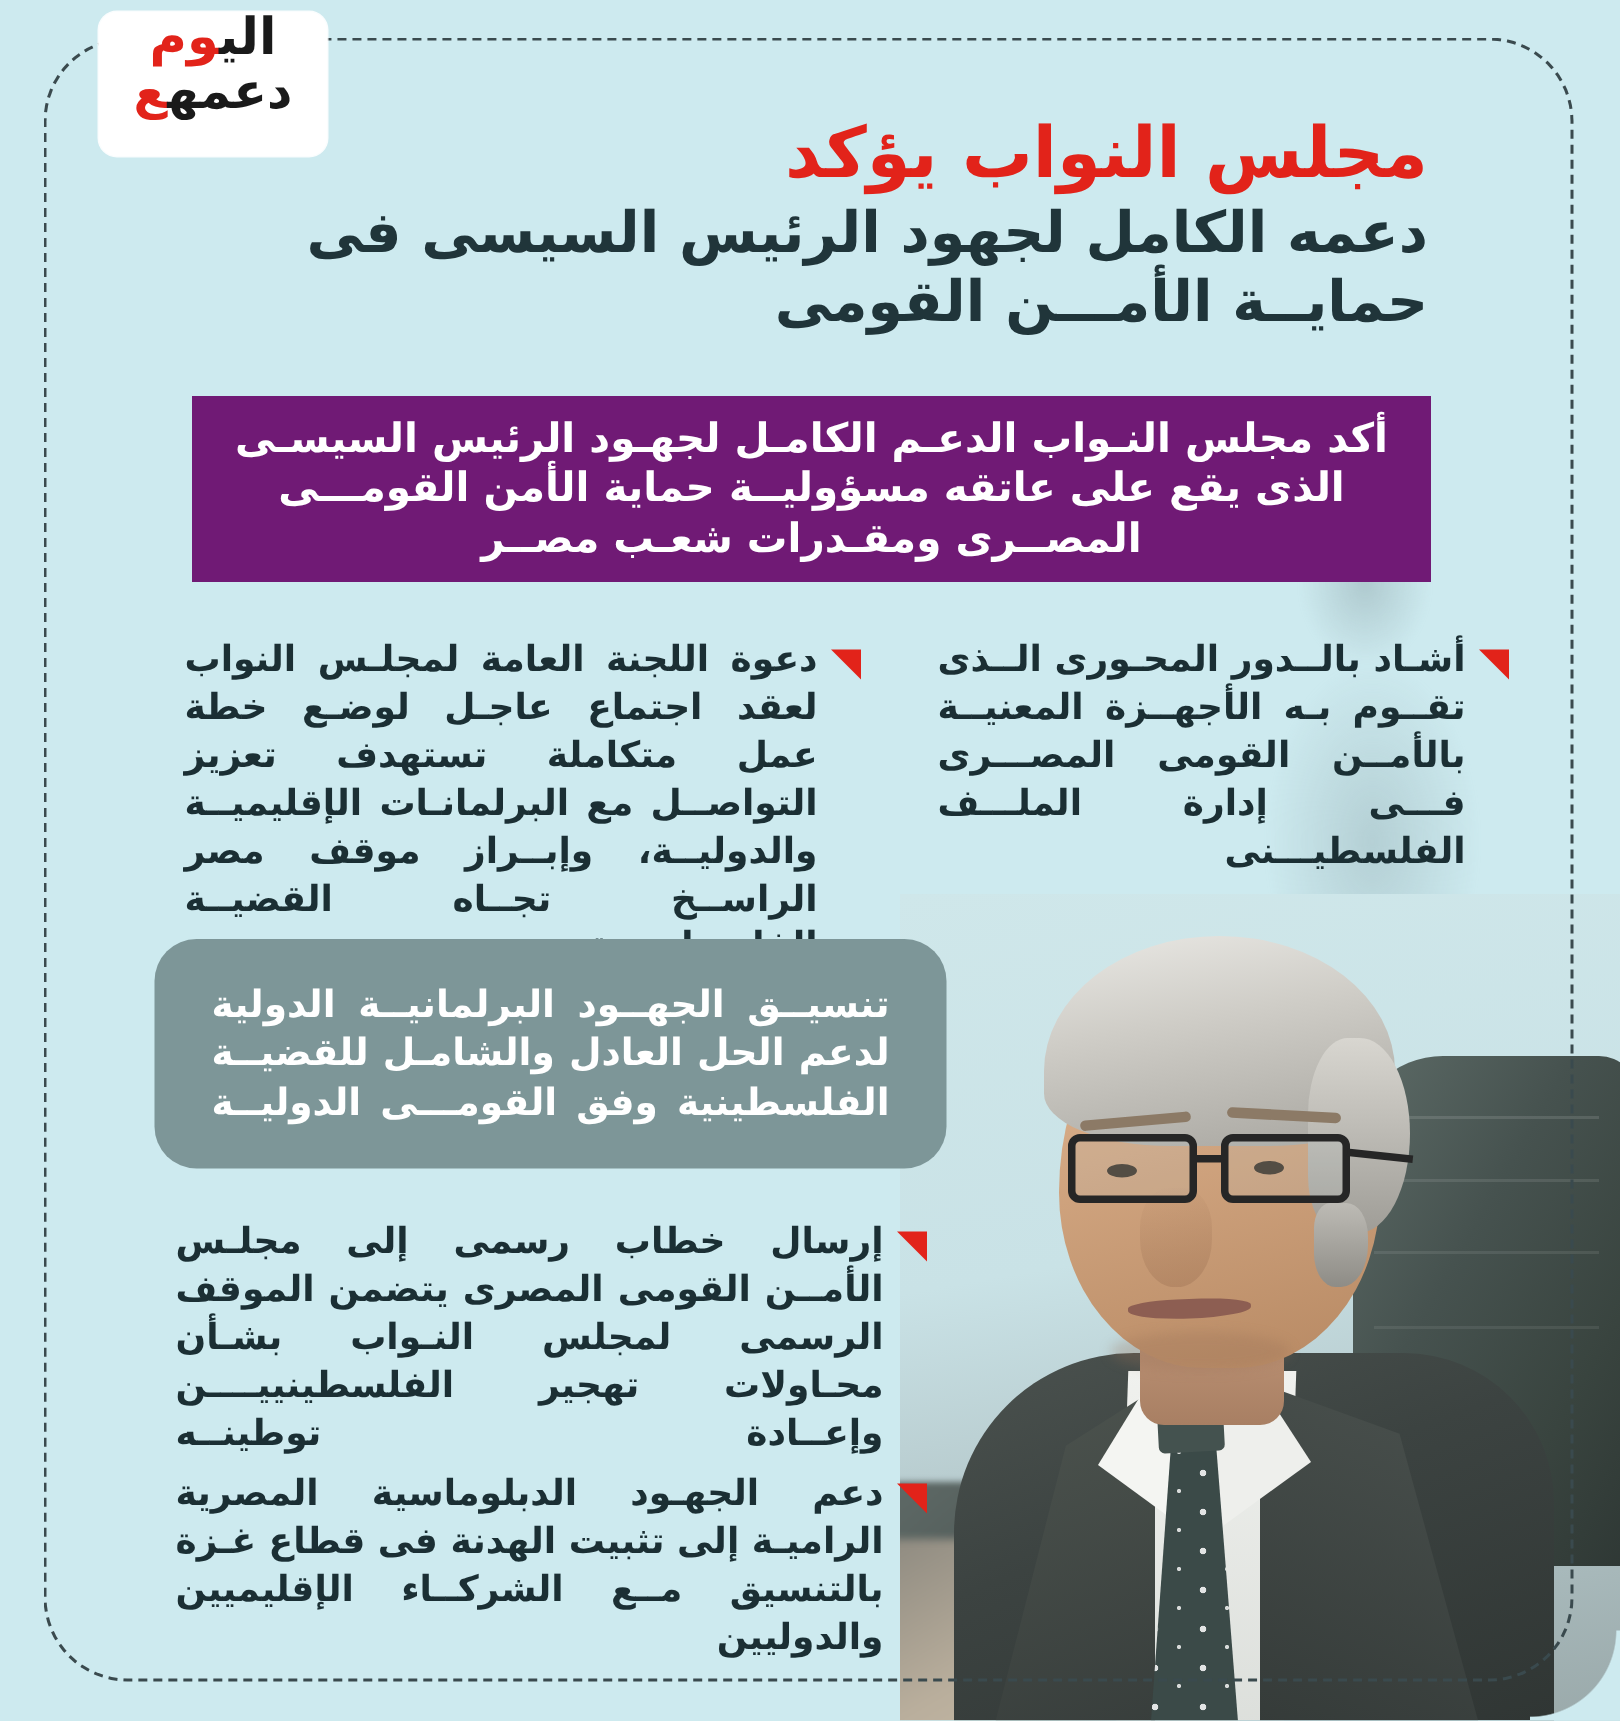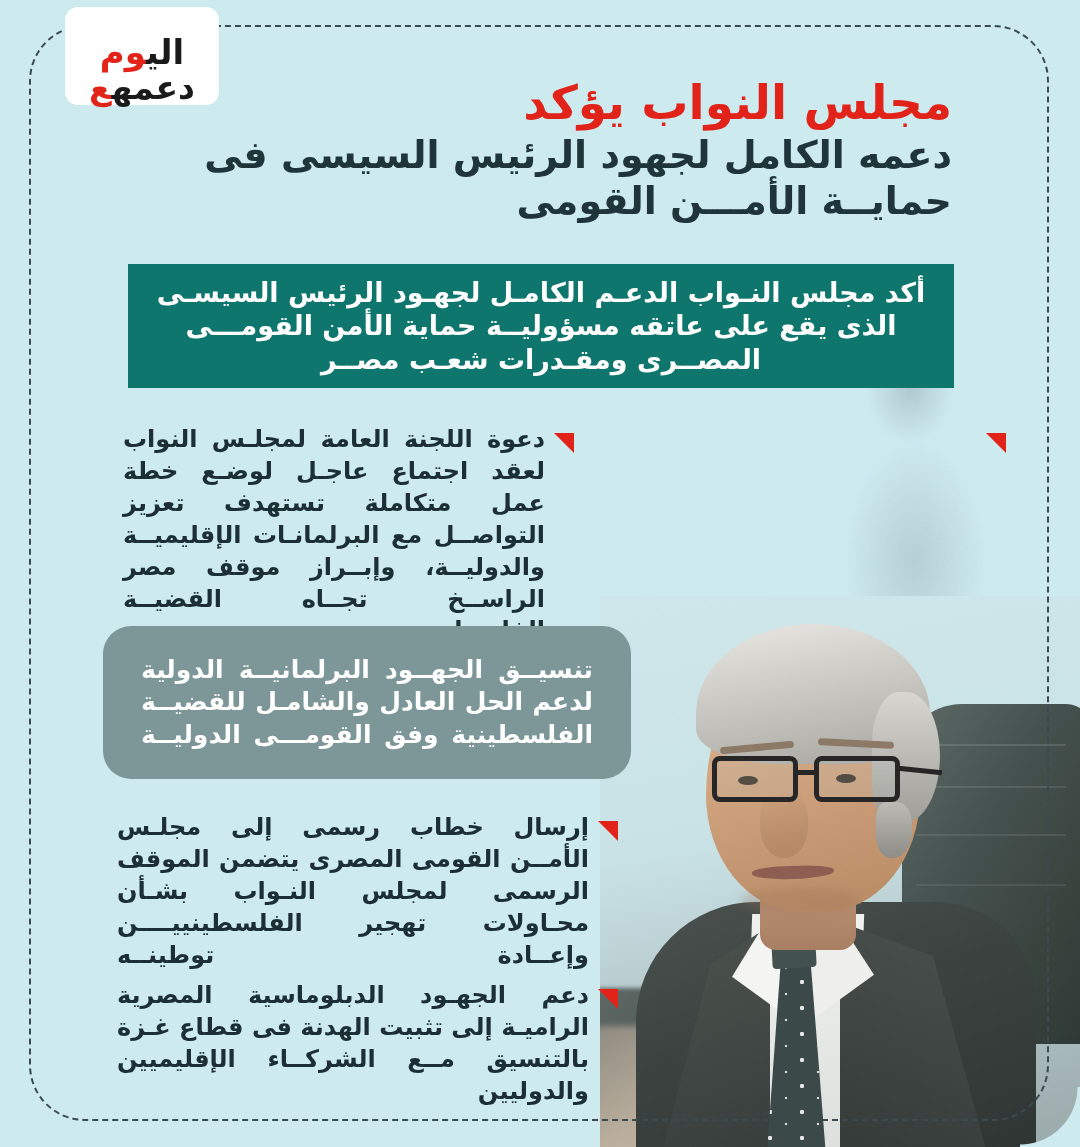--- a/index.html
+++ b/index.html
@@ -53,21 +53,21 @@
   .logo {
     position:absolute;
     left:66px; top:8px;
     width:152px; height:96px;
     background:#ffffff;
     border-radius:12px;
     z-index:40;
     display:flex;
     flex-direction:column;
     align-items:center;
-    justify-content:flex-end;
+    justify-content:flex-start;
     gap:2px;
     box-shadow:0 0 0 1px rgba(255,255,255,.9);
   }
   .logo-line {
     font-family:"DejaVu Sans", sans-serif;
     font-weight:bold;
     font-size:34px;
     line-height:1;
     letter-spacing:-1px;
     color:#1a1a1a;
@@ -100,21 +100,21 @@
     color:#20353a;
     letter-spacing:-0.5px;
     margin-top:3px;
   }
 
   
   .summary {
     position:absolute;
     left:128px; top:264px;
     width:826px; height:124px;
-    background:#0f766e;
+    background:#701a75;
     display:flex;
     align-items:center;
     justify-content:center;
     z-index:20;
   }
   .summary p {
     color:#ffffff;
     font-weight:bold;
     font-size:27px;
     line-height:1.24;
@@ -462,20 +462,21 @@
     <div class="headline-red">مجلس النواب يؤكد</div>
     <div class="headline-dark">دعمه الكامل لجهود الرئيس السيسى فى حمايــة الأمـــن القومى</div>
   </div>
 
   <div class="summary">
     <p>أكد مجلس النـواب الدعـم الكامـل لجهـود الرئيس السيسـى الذى يقع على عاتقه مسؤوليــة حماية الأمن القومـــى المصــرى ومقـدرات شعـب مصــر</p>
   </div>
 
   <div class="bullet" id="bullet-1">
     <span class="tri"></span>
+    <p>أشـاد بالــدور المحـورى الــذى تقــوم بـه الأجهــزة المعنيــة بالأمــن القومى المصـــرى فـــى إدارة الملـــف الفلسطيـــنى</p>
   </div>
 
   <div class="bullet" id="bullet-2">
     <span class="tri"></span>
     <p>دعوة اللجنة العامة لمجلـس النواب لعقد اجتماع عاجـل لوضـع خطة عمل متكاملة تستهدف تعزيز التواصــل مع البرلمانـات الإقليميــة والدوليــة، وإبــراز موقف مصر الراســخ تجــاه القضيــة الفلسطينيــة</p>
   </div>
 
   <div class="bullet" id="bullet-4">
     <span class="tri"></span>
     <p>دعم الجهـود الدبلوماسية المصرية الراميـة إلى تثبيت الهدنة فى قطاع غـزة بالتنسيق مــع الشركــاء الإقليميين والدوليين</p>

